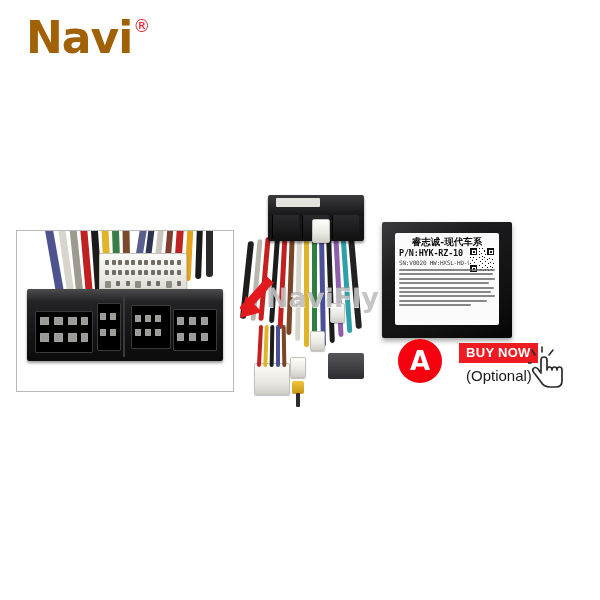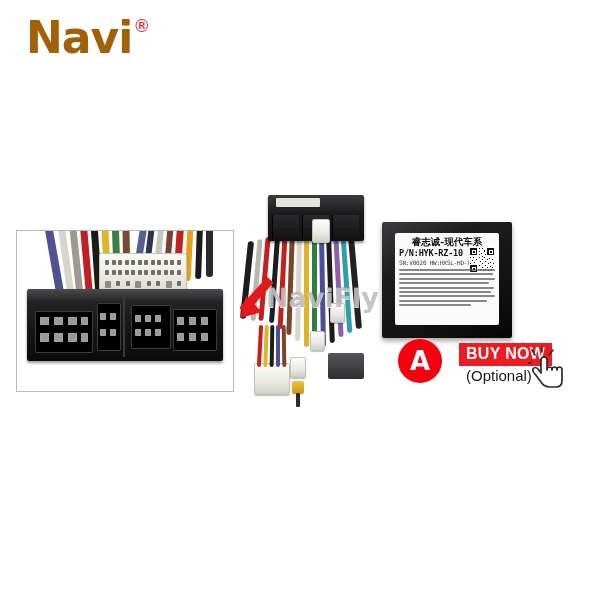--- a/index.html
+++ b/index.html
@@ -314,21 +314,21 @@
     font-weight: bold;
     line-height: 1;
   }
   #buy-now-button {
     position: absolute;
     left: 459px;
     top: 343px;
     background: #ee1b22;
     color: #ffffff;
     font-family: "Liberation Sans", sans-serif;
-    font-size: 16px;
+    font-size: 13px;
     font-weight: bold;
     padding: 2px 7px 3px 7px;
     letter-spacing: 0.3px;
     white-space: nowrap;
   }
   #optional-text {
     position: absolute;
     left: 466px;
     top: 367px;
     font-family: "Liberation Sans", sans-serif;

